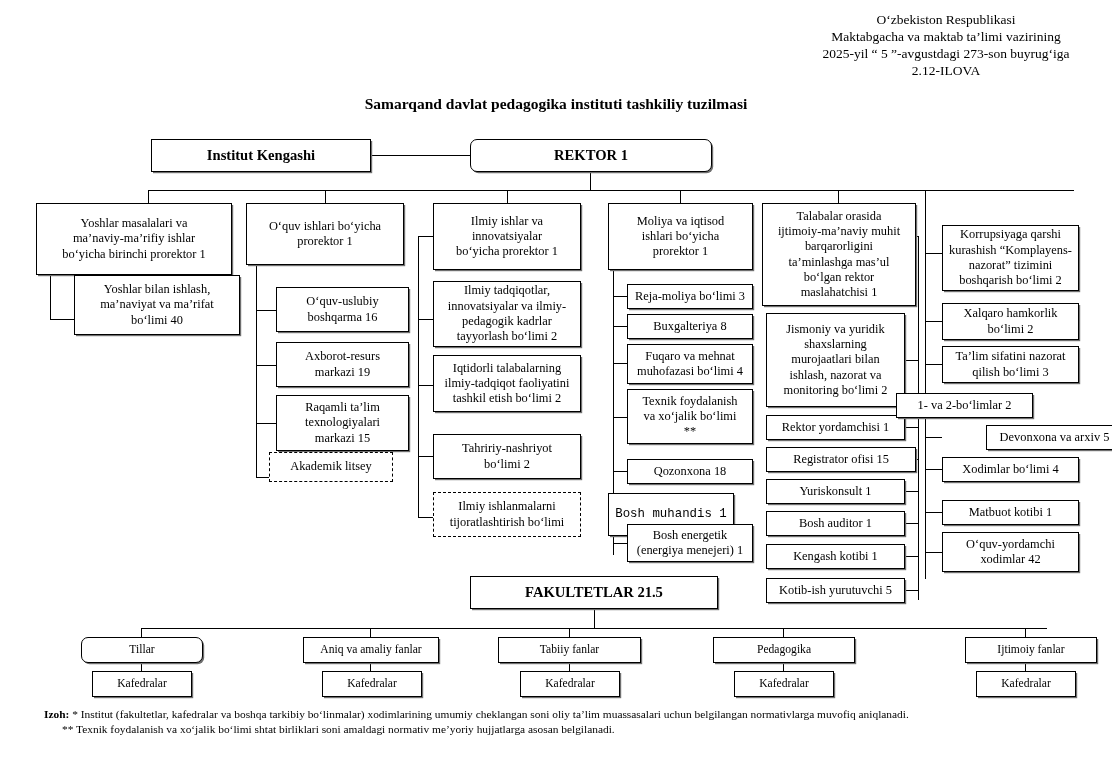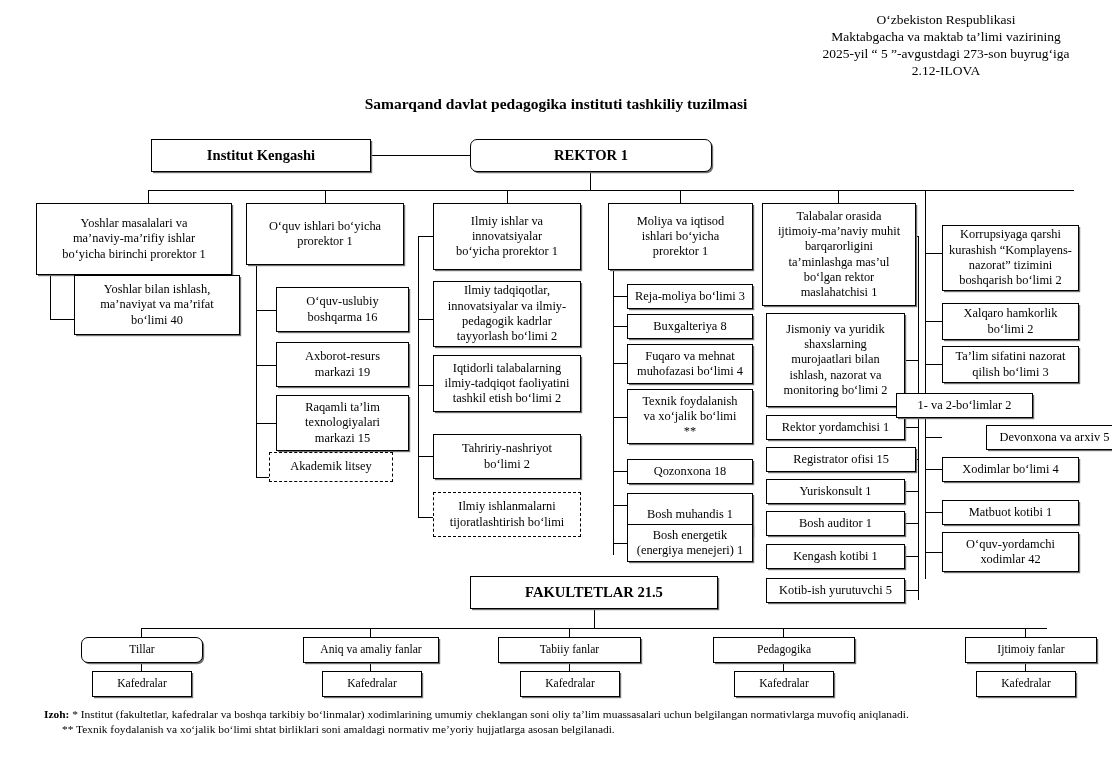--- a/index.html
+++ b/index.html
@@ -199,21 +199,21 @@
 va xo‘jalik bo‘limi
 **</span>
   </div>
 
   <div class="ln lh" style="left:613px; top:471px; width:14px;"></div>
   <div class="box" style="left:627px; top:459px; width:126px; height:25px;">
     <span>Qozonxona 18</span>
   </div>
 
   <div class="ln lh" style="left:613px; top:505px; width:14px;"></div>
-  <div class="box" style="left:627px; top:493px; width:126px; height:43px;">
+  <div class="box" style="left:608px; top:493px; width:126px; height:43px;font-family:Liberation Mono, monospace;">
     <span>Bosh muhandis 1</span>
   </div>
 
   <div class="ln lh" style="left:613px; top:543px; width:14px;"></div>
   <div class="box" style="left:627px; top:524px; width:126px; height:38px;">
     <span>Bosh energetik
 (energiya menejeri) 1</span>
   </div>
 
   <div class="box" style="left:762px; top:203px; width:154px; height:103px;">

